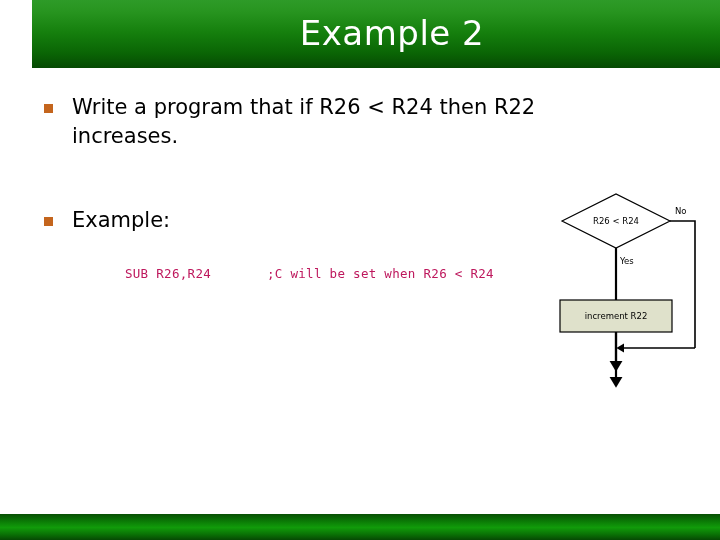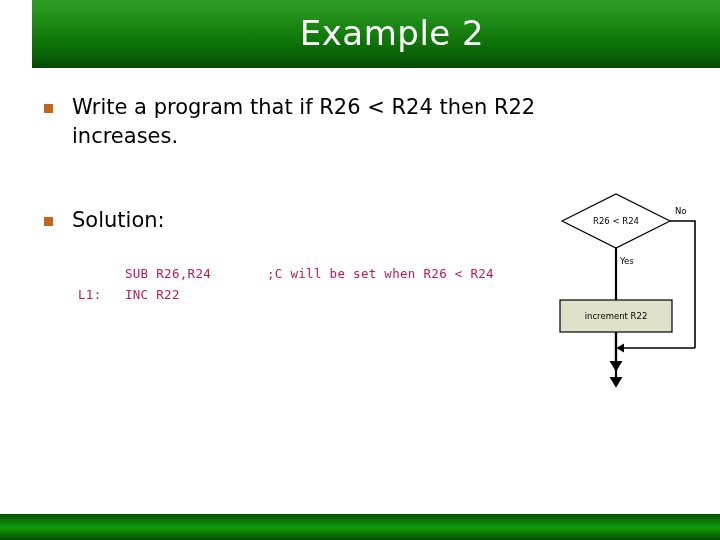--- a/index.html
+++ b/index.html
@@ -142,31 +142,27 @@
 
 <div id="content">
 
   <div class="bullet-row" id="bullet-write">
     <span class="bullet-mark"></span>
     <span class="bullet-text">Write a program that if R26 &lt; R24 then R22 increases.</span>
   </div>
 
   <div class="bullet-row" id="bullet-solution">
     <span class="bullet-mark"></span>
-    <span class="bullet-text">Solution:</span>
+    <span class="bullet-text">Example:</span>
   </div>
 
   <div id="code-block">
     <span class="code-line">
       <span class="code-instr">SUB R26,R24</span><span class="code-comment">;C will be set when R26 &lt; R24</span>
     </span>
-    <span class="code-line">
-      <span class="code-instr">INC R22</span><span class="code-comment"></span>
-    </span>
-    <span class="code-label">L1:</span>
   </div>
 
   <div id="flowchart">
     <svg width="165" height="205" viewBox="0 0 165 205" xmlns="http://www.w3.org/2000/svg">
       <defs>
         <marker id="arrow-down" markerWidth="9" markerHeight="9" refX="1.5" refY="3" orient="auto" markerUnits="strokeWidth">
           <path d="M0,0 L0,6 L5,3 z" fill="#000000"></path>
         </marker>
       </defs>
 

